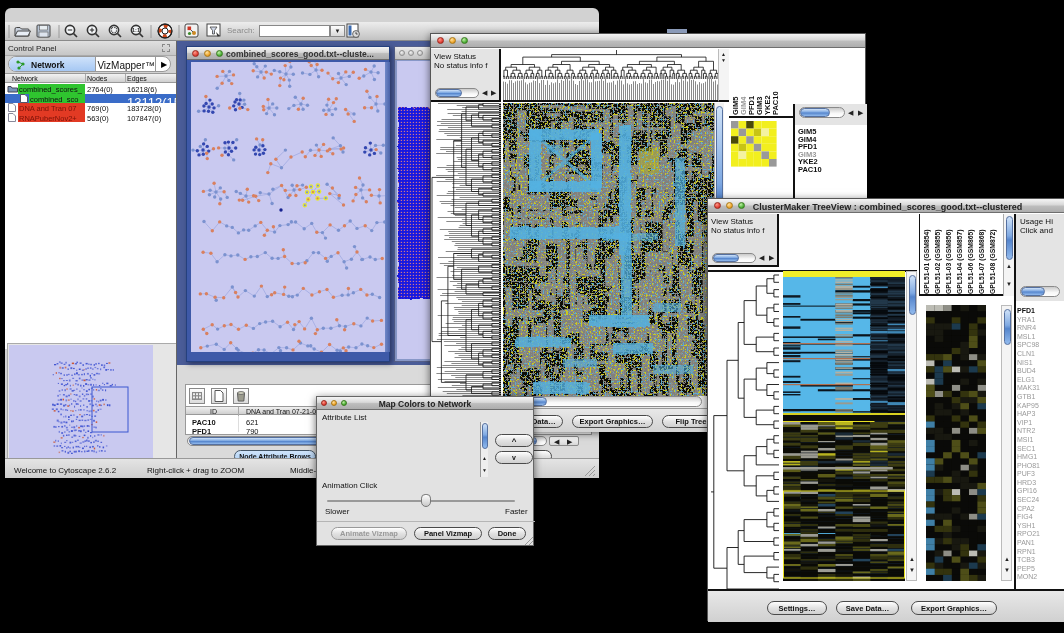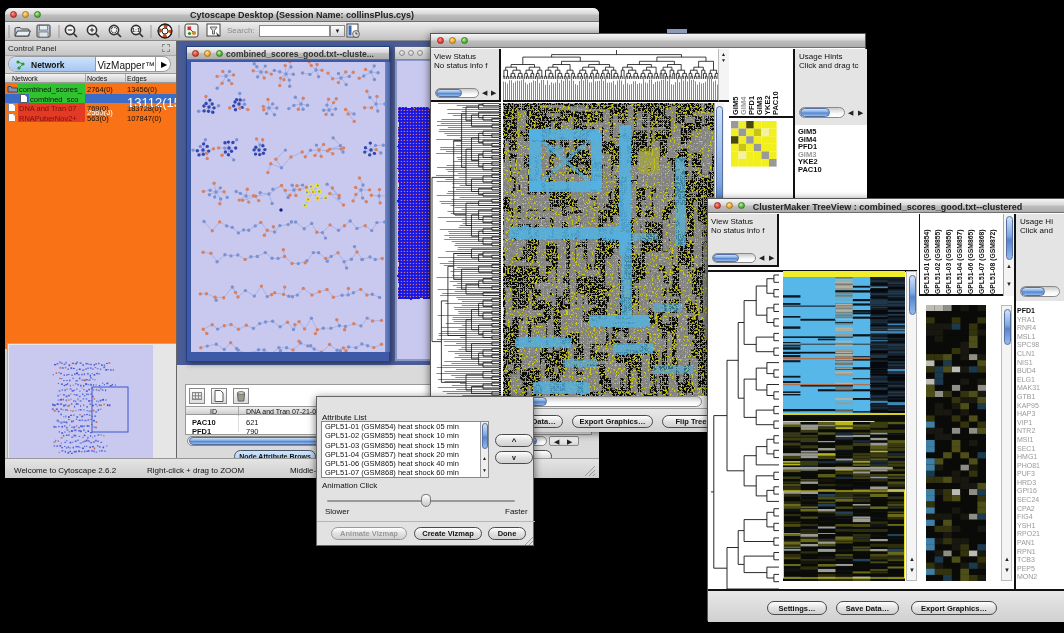--- a/index.html
+++ b/index.html
@@ -53,26 +53,20 @@
         <feComposite in="w" operator="in" in2="b"></feComposite>
 </filter>
 <filter id="fRough" x="-5%" y="-5%" width="110%" height="110%">
 <feTurbulence type="fractalNoise" baseFrequency="0.18" numOctaves="2" seed="4" result="n"></feTurbulence>
 <feDisplacementMap in="SourceGraphic" in2="n" scale="3"></feDisplacementMap>
 </filter>
 </defs>
   </svg>
 
 <div class="win" style="left:5px;top:8px;width:594px;height:470px;background:#d2d2d2;border-radius:6px 6px 0 0;">
- <div class="tbar" style="height:14px;border-radius:6px 6px 0 0;">
-  <div class="tt" style="top:2px;font-size:9px;">Cytoscape Desktop (Session Name: collinsPlus.cys)</div>
-  <div class="lt ltr" style="left:5px;top:3px;"></div>
-      <div class="lt lto" style="left:17px;top:3px;"></div>
-      <div class="lt ltg" style="left:29px;top:3px;"></div>
- </div>
 
  <div class="abs" style="left:0;top:14px;width:594px;height:19px;background:linear-gradient(#ededed,#cfcfcf 70%,#c2c2c2);border-bottom:1px solid #8a8a8a;">
   <svg width="594" height="19" viewBox="0 0 594 19">
    <g stroke="#9a9a9a">
           <line x1="4" y1="3" x2="4" y2="16"></line>
           <line x1="54" y1="3" x2="54" y2="16"></line>
           <line x1="146" y1="3" x2="146" y2="16"></line>
           <line x1="174" y1="3" x2="174" y2="16"></line>
         </g>
 
@@ -151,37 +145,37 @@
           <circle cx="4" cy="9" r="1.6" fill="#2a9a2a"></circle>
           <line x1="3" y1="3" x2="8" y2="5" stroke="#2a9a2a"></line>
           <line x1="8" y1="5" x2="4" y2="9" stroke="#2a9a2a"></line>
         </svg>
    <div class="abs" style="left:22px;top:3px;font-size:8.5px;font-weight:bold;color:#111;">Network</div>
   </div>
   <div class="abs" style="left:88px;top:3px;width:58px;font-size:10px;color:#111;text-align:right;">VizMapper™</div>
   <div class="abs" style="left:146px;top:0;width:17px;height:16px;border-left:1px solid #999;font-size:8px;text-align:center;line-height:15px;">▶</div>
  </div>
 
- <div class="abs" style="left:0;top:65px;width:171px;height:276px;background:#f97316;border-top:1px solid #999;text-align:right;">
+ <div class="abs" style="left:0;top:65px;width:171px;height:276px;background:#ffffff;border-top:1px solid #999;text-align:right;">
   <div class="abs" style="left:0;top:0;width:171px;height:9px;background:linear-gradient(#f2f2f2,#cfcfcf);border-bottom:1px solid #999;">
    <div class="t7" style="left:7px;top:1px;">Network</div>
         <div class="t7" style="left:82px;top:1px;">Nodes</div>
         <div class="t7" style="left:122px;top:1px;">Edges</div>
    <div class="abs" style="left:80px;top:0;width:1px;height:9px;background:#aaa;"></div>
         <div class="abs" style="left:120px;top:0;width:1px;height:9px;background:#aaa;"></div>
   </div>
 
   <div class="abs" style="left:0;top:10px;width:171px;height:9.5px;">
    <svg width="12" height="9" style="left:2px;top:0px;">
           <path d="M1 8 L1 2.5 L4 2.5 L5 4 L10.5 4 L10.5 8 Z" fill="#7a96b8" stroke="#445"></path>
         </svg>
    <div class="abs" style="left:13px;top:0;width:67px;height:9.5px;background:#2fc42f;"></div>
    <div class="t7" style="left:14px;top:1px;font-size:7.5px;">combined_scores_</div>
    <div class="t7" style="left:82px;top:1px;font-size:7.5px;">2764(0)</div>
-        <div class="t7" style="left:122px;top:1px;font-size:7.5px;">13456(0)</div>
+        <div class="t7" style="left:122px;top:1px;font-size:7.5px;">16218(6)</div>
   </div>
   <div class="abs" style="left:0;top:19.5px;width:171px;height:9.5px;background:#3a6cc8;">
    <svg width="10" height="9" style="left:14px;top:0px;">
           <path d="M1.5 8.5 L1.5 .5 L6 .5 L8.5 3 L8.5 8.5 Z" fill="#fff" stroke="#556"></path>
         </svg>
    <div class="abs" style="left:24px;top:0;width:56px;height:9.5px;background:#2fc42f;"></div>
    <div class="t7" style="left:25px;top:1px;font-size:7.5px;">combined_sco</div>
    <div class="t7" style="left:82px;top:14px;font-size:7.5px;color:#fff;">2569(6)</div>
         <div class="t7" style="left:122px;top:1px;font-size:13px;color:#fff;">13112(15)</div>
   </div>
@@ -1497,24 +1491,20 @@
     <text x="-66" y="9" transform="rotate(-90)">GIM5</text>
     <text x="-66" y="17" transform="rotate(-90)" fill="#999">GIM4</text>
     <text x="-66" y="25" transform="rotate(-90)">PFD1</text>
     <text x="-66" y="33" transform="rotate(-90)">GIM3</text>
     <text x="-66" y="41" transform="rotate(-90)">YKE2</text>
     <text x="-66" y="49" transform="rotate(-90)">PAC10</text>
    </g>
   </svg>
  </div>
 
- <div class="panel" style="left:362px;top:15px;width:74px;height:55px;border-left:2px solid #111;">
-  <div class="abs" style="left:4px;top:3px;">Usage Hints</div>
-  <div class="abs" style="left:4px;top:12px;">Click and drag tc</div>
- </div>
  <div class="abs" style="left:362px;top:70px;width:74px;height:21px;background:#e4e4e4;border-left:2px solid #111;">
   <div class="strack" style="left:4px;top:3px;width:46px;height:11px;"></div>
   <div class="spill" style="left:5px;top:4px;width:30px;height:9px;"></div>
   <div class="sarr" style="left:53px;top:5px;">◀</div>
       <div class="sarr" style="left:63px;top:5px;">▶</div>
  </div>
 
  <div class="abs" style="left:298px;top:84px;width:64px;height:280px;background:#fff;">
   <svg width="46" height="46" viewBox="0 0 46 46" style="left:2px;top:3px;">
         <rect x="0.0" y="0.0" width="7.6" height="7.6" fill="#999999"></rect>
@@ -3176,42 +3166,42 @@
  <div class="abs" style="left:309px;top:108px;font-size:7px;color:#111;font-weight:bold;background:#fff;line-height:8.6px;">PFD1</div>
 
  <div class="abs" style="left:0;top:390px;width:361px;height:33px;background:linear-gradient(#e8e8e8,#d0d0d0);border-top:2px solid #111;">
   <div class="btn" style="left:59px;top:10px;width:60px;height:14px;line-height:13px;">Settings…</div>
   <div class="btn" style="left:128px;top:10px;width:63px;height:14px;line-height:13px;">Save Data…</div>
   <div class="btn" style="left:203px;top:10px;width:86px;height:14px;line-height:13px;">Export Graphics…</div>
  </div>
 </div>
 
 <div class="win" style="left:316px;top:396px;width:218px;height:150px;background:#e2e2e2;border:1px solid #666;">
+ <div class="tbar" style="height:13px;">
+  <div class="tt" style="top:2px;font-size:8.5px;">Map Colors to Network</div>
+  <div class="lt ltr" style="left:4px;top:3px;width:6px;height:6px;"></div>
+      <div class="lt lto" style="left:14px;top:3px;width:6px;height:6px;"></div>
+      <div class="lt ltg" style="left:24px;top:3px;width:6px;height:6px;"></div>
+ </div>
  <div class="t8" style="left:5px;top:16px;">Attribute List</div>
- <div class="abs" style="left:4px;top:24px;width:168px;height:57px;background:#fff;border:1px solid #888;font-size:7.5px;color:#111;line-height:9.3px;white-space:pre;padding-left:3px;overflow:hidden;">GPL51-01 (GSM854) heat shock 05 min
-GPL51-02 (GSM855) heat shock 10 min
-GPL51-03 (GSM856) heat shock 15 min
-GPL51-04 (GSM857) heat shock 20 min
-GPL51-06 (GSM865) heat shock 40 min
-GPL51-07 (GSM868) heat shock 60 min</div>
  <div class="abs" style="left:163px;top:25px;width:8px;height:55px;background:#eee;border-left:1px solid #999;">
   <div class="spill" style="left:0.5px;top:1px;width:6px;height:26px;border-radius:3px;"></div>
   <div class="sarr" style="left:1px;top:32px;font-size:5px;">▲</div>
       <div class="sarr" style="left:1px;top:44px;font-size:5px;">▼</div>
  </div>
  <div class="btn" style="left:178px;top:37px;width:38px;height:13px;line-height:13px;font-size:8px;">^</div>
  <div class="btn" style="left:178px;top:54px;width:38px;height:13px;line-height:12px;font-size:7px;">v</div>
  <div class="t8" style="left:5px;top:84px;">Animation Click</div>
  <div class="abs" style="left:10px;top:103px;width:188px;height:2px;background:#999;border-radius:1px;"></div>
  <div class="abs" style="left:104px;top:97px;width:10px;height:13px;background:linear-gradient(#fcfcfc,#cacaca);border:1px solid #777;border-radius:5px 5px 6px 6px;"></div>
  <div class="t8" style="left:8px;top:110px;">Slower</div>
  <div class="t8" style="left:188px;top:110px;">Faster</div>
  <div class="abs" style="left:0;top:124px;width:218px;height:1px;background:#b5b5b5;"></div>
  <div class="btn" style="left:14px;top:130px;width:76px;height:13px;line-height:12px;color:#999;border-color:#999;">Animate Vizmap</div>
- <div class="btn" style="left:97px;top:130px;width:68px;height:13px;line-height:12px;">Create Vizmap</div>
+ <div class="btn" style="left:97px;top:130px;width:68px;height:13px;line-height:12px;">Panel Vizmap</div>
  <div class="btn" style="left:171px;top:130px;width:38px;height:13px;line-height:12px;">Done</div>
  <svg width="10" height="10" style="left:207px;top:139px;">
       <g stroke="#999" stroke-width="1">
         <line x1="1" y1="9" x2="9" y2="1"></line>
         <line x1="5" y1="9" x2="9" y2="5"></line>
       </g>
     </svg>
 </div>
 <div class="abs" style="left:667px;top:29px;width:20px;height:4px;background:#8a9ab8;z-index:0;"></div>
 

